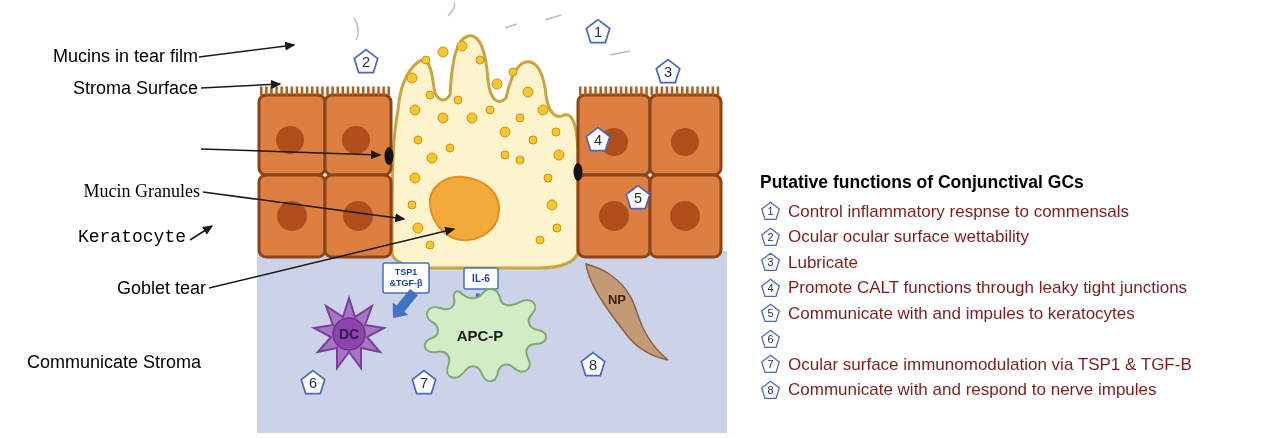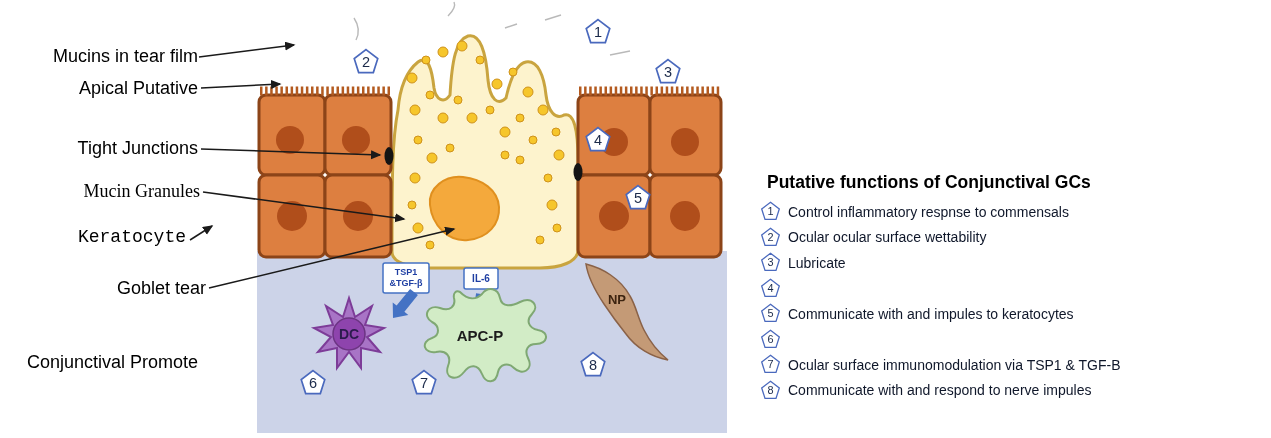--- a/index.html
+++ b/index.html
@@ -35,24 +35,24 @@
   }
   .side-label.align-left{text-align:left;}
 
   
   .dg-badge{position:absolute;width:28px;height:28px;z-index:5;}
   .pent{fill:#ffffff;stroke:#4a69bd;stroke-width:1.6;}
   .pent-num{font-size:13.5px;fill:#1b2a4a;font-family:"Liberation Sans",sans-serif;}
 
   
   .fn-panel{position:absolute;left:760px;top:172px;width:508px;z-index:4;}
-  .fn-title{font-size:17.5px;font-weight:bold;color:#000;margin:0 0 6px 7px;}
+  .fn-title{font-size:17.5px;font-weight:bold;color:#000;margin:0 0 6px 0;}
   .fn-row{display:flex;align-items:center;height:25.5px;gap:7px;}
   .fn-badge{width:21px;height:21px;flex:0 0 auto;}
-  .fn-text{font-size:14px;color:#0f172a;white-space:nowrap;}
+  .fn-text{font-size:17px;color:#7f1d1d;white-space:nowrap;}
 </style>
 </head>
 <body>
 
 <div class="canvas">
 
   <svg class="layer" width="1271" height="438">
 
     <rect x="257" y="251" width="470" height="182" fill="#ccd3e8"></rect>
 
@@ -200,26 +200,25 @@
     </defs>
     <line class="lbl-arrow" x1="199" y1="57" x2="294" y2="45" marker-end="url(#ah)"></line>
     <line class="lbl-arrow" x1="201" y1="88" x2="280" y2="84" marker-end="url(#ah)"></line>
     <line class="lbl-arrow" x1="201" y1="149" x2="380" y2="155" marker-end="url(#ah)"></line>
     <line class="lbl-arrow" x1="203" y1="192" x2="404" y2="219" marker-end="url(#ah)"></line>
     <line class="lbl-arrow" x1="190" y1="240" x2="212" y2="226" marker-end="url(#ah)"></line>
     <line class="lbl-arrow" x1="209" y1="288" x2="454" y2="229" marker-end="url(#ah)"></line>
   </svg>
 
   <div class="side-label" style="left:20px;top:46px;width:178px;">Mucins in tear film</div>
-  <div class="side-label" style="left:20px;top:78px;width:178px;">Apical Putative</div>
-  <div class="side-label" style="left:20px;top:138px;width:178px;">Tight Junctions</div>
+  <div class="side-label" style="left:20px;top:78px;width:178px;">Stroma Surface</div>
   <div class="side-label" style="left:20px;top:181px;width:180px;font-family:Liberation Serif, serif;">Mucin Granules</div>
   <div class="side-label" style="left:20px;top:227px;width:166px;font-family:Liberation Mono, monospace;">Keratocyte</div>
   <div class="side-label" style="left:20px;top:278px;width:186px;">Goblet tear</div>
-  <div class="side-label align-left" style="left:27px;top:352px;width:220px;">Conjunctival Promote</div>
+  <div class="side-label align-left" style="left:27px;top:352px;width:220px;">Communicate Stroma</div>
 
   <svg class="dg-badge" style="left:584px;top:18px;" viewBox="0 0 26 26">
     <polygon class="pent" points="13,1.5 23.9,9.9 19.8,22.8 6.2,22.8 2.1,9.9"></polygon>
     <text class="pent-num" x="13" y="17.5" text-anchor="middle">1</text>
   </svg>
   <svg class="dg-badge" style="left:352px;top:48px;" viewBox="0 0 26 26">
     <polygon class="pent" points="13,1.5 23.9,9.9 19.8,22.8 6.2,22.8 2.1,9.9"></polygon>
     <text class="pent-num" x="13" y="17.5" text-anchor="middle">2</text>
   </svg>
   <svg class="dg-badge" style="left:654px;top:58px;" viewBox="0 0 26 26">
@@ -269,20 +268,21 @@
         <polygon class="pent" points="13,1.5 23.9,9.9 19.8,22.8 6.2,22.8 2.1,9.9"></polygon>
         <text class="pent-num" x="13" y="17.5" text-anchor="middle" font-size="14">3</text>
       </svg>
       <span class="fn-text">Lubricate</span>
     </div>
         <div class="fn-row">
       <svg class="fn-badge" viewBox="0 0 26 26">
         <polygon class="pent" points="13,1.5 23.9,9.9 19.8,22.8 6.2,22.8 2.1,9.9"></polygon>
         <text class="pent-num" x="13" y="17.5" text-anchor="middle" font-size="14">4</text>
       </svg>
+      <span class="fn-text">Promote CALT functions through leaky tight junctions</span>
     </div>
         <div class="fn-row">
       <svg class="fn-badge" viewBox="0 0 26 26">
         <polygon class="pent" points="13,1.5 23.9,9.9 19.8,22.8 6.2,22.8 2.1,9.9"></polygon>
         <text class="pent-num" x="13" y="17.5" text-anchor="middle" font-size="14">5</text>
       </svg>
       <span class="fn-text">Communicate with and impules to keratocytes</span>
     </div>
         <div class="fn-row">
       <svg class="fn-badge" viewBox="0 0 26 26">

